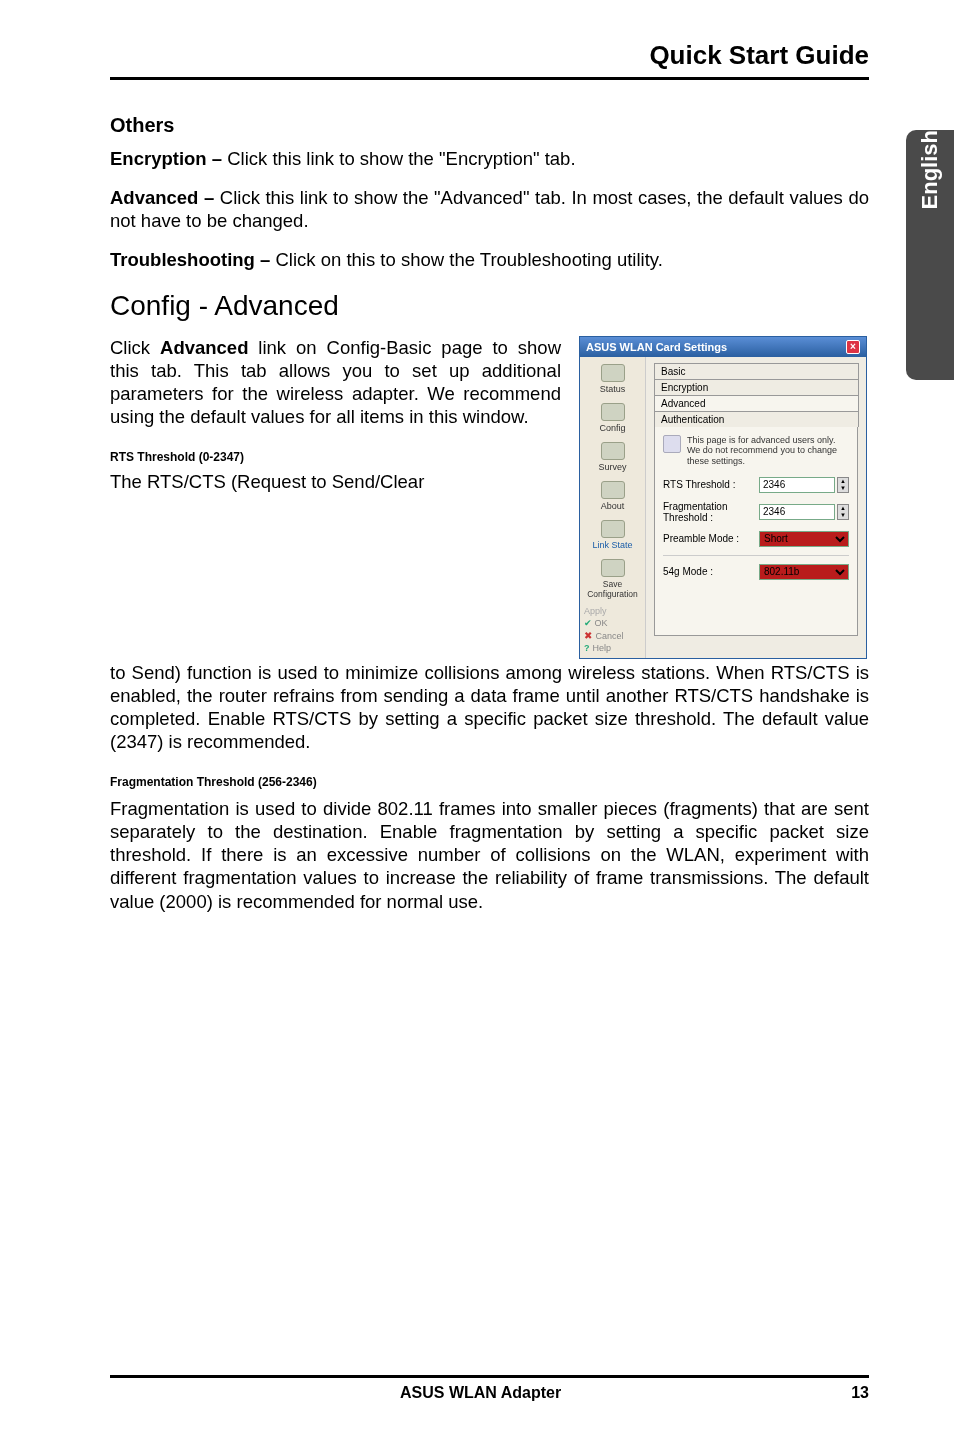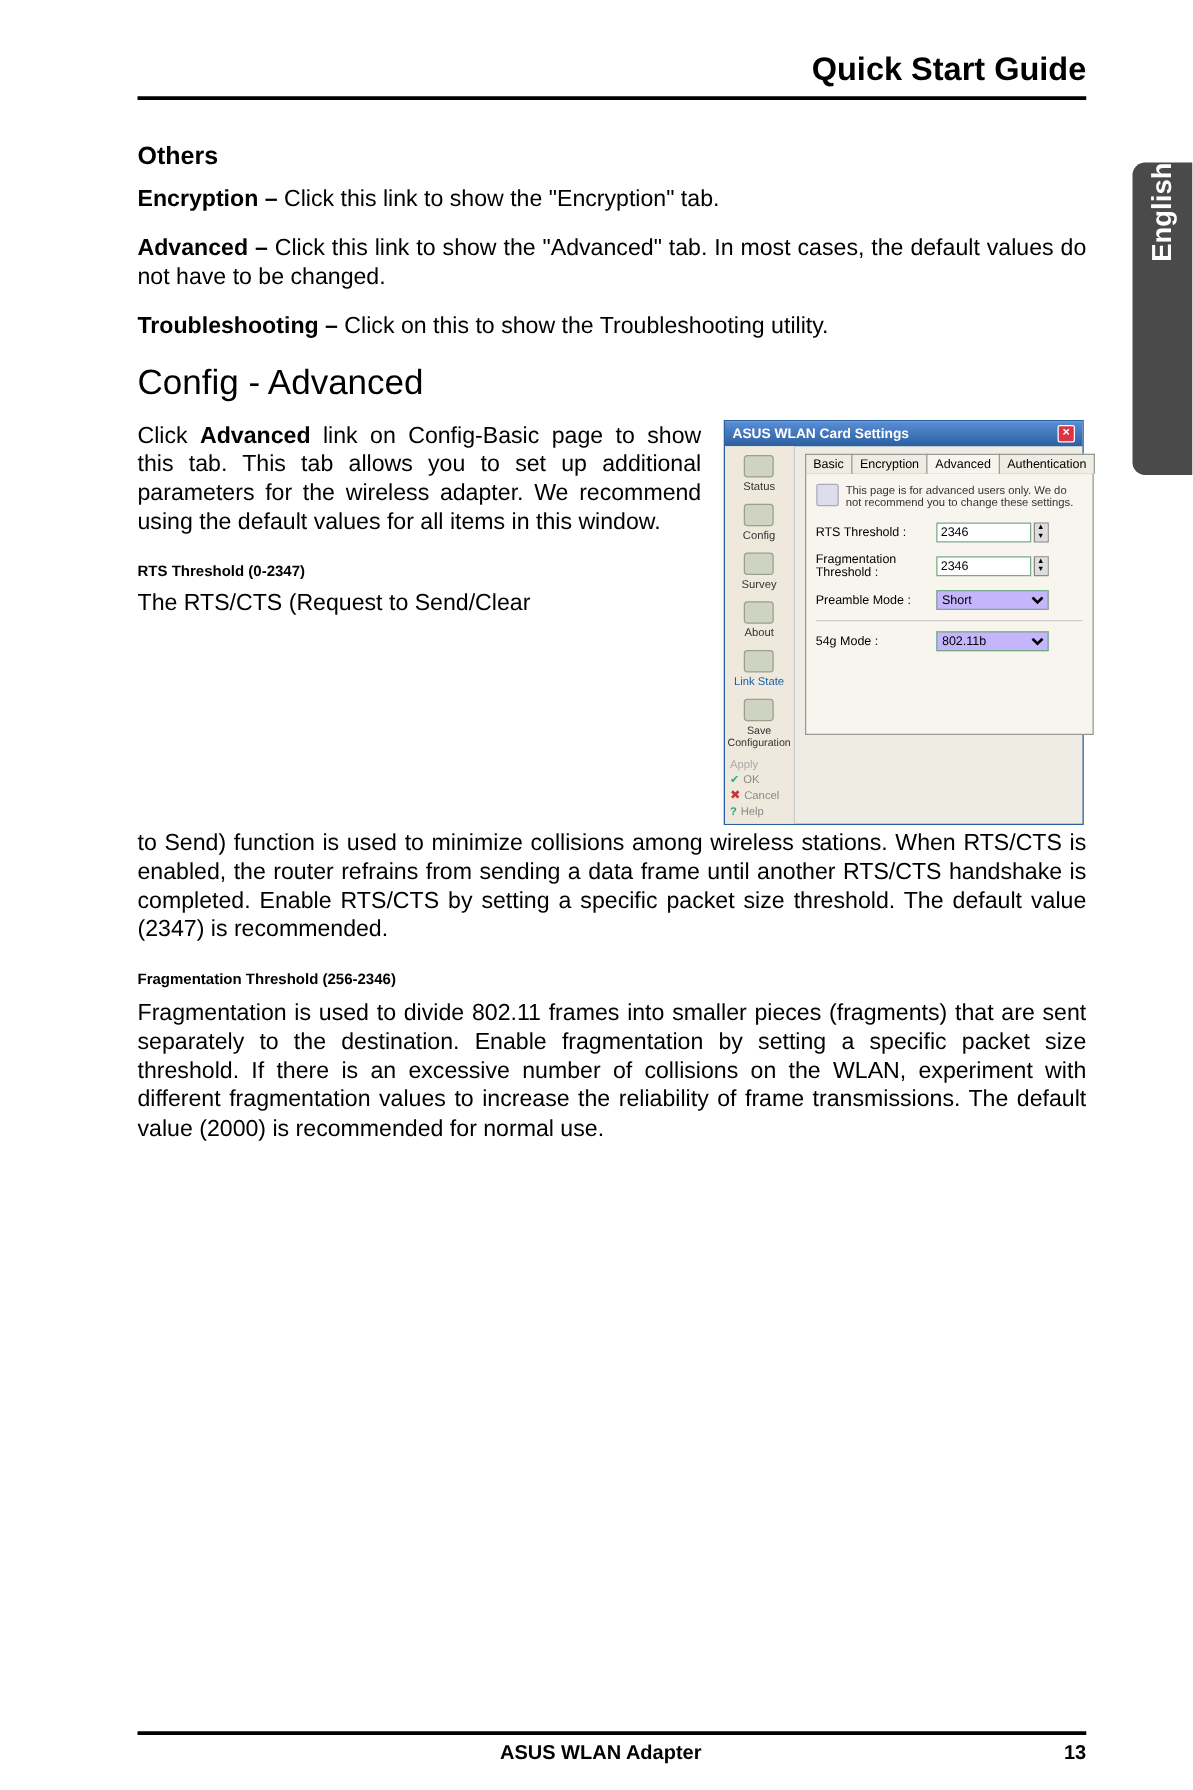--- a/index.html
+++ b/index.html
@@ -12,55 +12,55 @@
   .section-gap { height: 34px; }
   h3.others { font-size: 20px; font-weight: bold; margin-bottom: 10px; }
   p.body { font-size: 18.5px; line-height: 1.25; margin-bottom: 16px; text-align: justify; }
   .b { font-weight: bold; }
   h2.config { font-size: 28px; font-weight: normal; margin-top: 18px; margin-bottom: 14px; }
   .two-col { display: flex; gap: 18px; align-items: flex-start; }
   .left-col { flex: 1 1 auto; }
   .right-col { flex: 0 0 290px; }
   h3.sub { font-size: 12px; font-weight: bold; margin-top: 10px; margin-bottom: 6px; }
   p.cont { font-size: 18.5px; line-height: 1.25; text-align: justify; }
-  .footer { position: absolute; bottom: 20px; left: 0; right: 0; padding: 0 85px 0 110px; }
+  .footer { position: absolute; bottom: 30px; left: 0; right: 0; padding: 0 85px 0 110px; }
   .footer-line { border-top: 3px solid #000; display: flex; justify-content: space-between; align-items: center; padding-top: 6px; }
   .footer-center { font-size: 16px; font-weight: bold; }
   .footer-page { font-size: 16px; font-weight: bold; }
 
   
   .dlg { width: 288px; border: 1px solid #2a5fa0; font-family: Tahoma, Arial, sans-serif; font-size: 10px; background: #efece3; }
   .dlg-title { background: linear-gradient(#5a8ed6,#2a5fa0); color: #fff; font-weight: bold; font-size: 11px; padding: 3px 6px; display: flex; justify-content: space-between; align-items: center; }
   .dlg-title .x { background: #d34; color: #fff; width: 14px; height: 14px; display: flex; align-items: center; justify-content: center; font-size: 10px; border: 1px solid #fff; border-radius: 2px; }
   .dlg-body { display: flex; }
   .dlg-side { width: 72px; background: #eee9dc; border-right: 1px solid #ccc; padding: 4px 0; text-align: center; font-size: 9px; color: #333; }
   .side-item { padding: 3px 2px 6px; }
   .side-ico { width: 24px; height: 18px; margin: 0 auto 2px; display: block; background: #cfd3c2; border: 1px solid #9aa089; border-radius: 3px; }
   .side-link { color: #1a5da8; }
   .side-save { font-size: 8.5px; color: #333; }
   .side-btn { font-size: 9px; text-align: left; padding: 1px 4px; color: #888; }
   .side-btn.ok::before { content: "✔"; margin-right: 3px; color: #2a7; font-size: 9px; }
   .side-btn.cn::before { content: "✖"; margin-right: 3px; color: #c33; font-size: 10px; }
   .side-btn.hp::before { content: "?"; margin-right: 3px; color: #2a7; font-weight: bold; }
   .side-btn.ap { color: #aaa; }
   .dlg-main { flex: 1; padding: 6px 8px 10px; }
-  .tabs { display: flex; font-size: 10px; }
+  .tabs { display: flex; font-size: 10px; flex-direction: column; }
   .tab { border: 1px solid #999; border-bottom: none; padding: 2px 6px; background: #efece3; margin-right: -1px; position: relative; }
   .tab.active { background: #f7f5ee; z-index: 2; }
   .tab-pane { border: 1px solid #999; background: #f7f5ee; padding: 8px 8px 14px; margin-top: -1px; min-height: 210px; }
   .hint-row { display: flex; gap: 6px; align-items: flex-start; margin-bottom: 10px; }
   .hint-ico { width: 18px; height: 18px; border: 1px solid #aab; background: #dde; border-radius: 2px; flex: none; }
   .hint-txt { font-size: 9px; color: #333; line-height: 1.2; }
   .form-row { display: flex; align-items: center; margin-bottom: 8px; font-size: 10px; }
   .form-label { flex: 0 0 96px; }
   .fld { flex: 1; display: flex; align-items: center; }
   .fld input[type=text] { width: 76px; height: 16px; font-size: 10px; border: 1px solid #7a8; background: #fff; padding: 0 3px; }
   .spin { width: 12px; height: 16px; border: 1px solid #888; margin-left: 2px; display: flex; flex-direction: column; }
   .spin div { flex: 1; font-size: 6px; text-align: center; line-height: 7px; background: #ddd; }
-  .fld select { width: 90px; height: 16px; font-size: 10px; border: 1px solid #7a8; background: #c4b5fd; }
+  .fld select { width: 90px; height: 16px; font-size: 10px; border: 1px solid #7a8; background: #b91c1c; }
   hr.sec { border: none; border-top: 1px solid #ccc; margin: 8px 0; }
 </style>
 </head>
 <body>
 
 <div class="page">
   <div class="top-bar">
     <div class="top-title">Quick Start Guide</div>
   </div>
 

